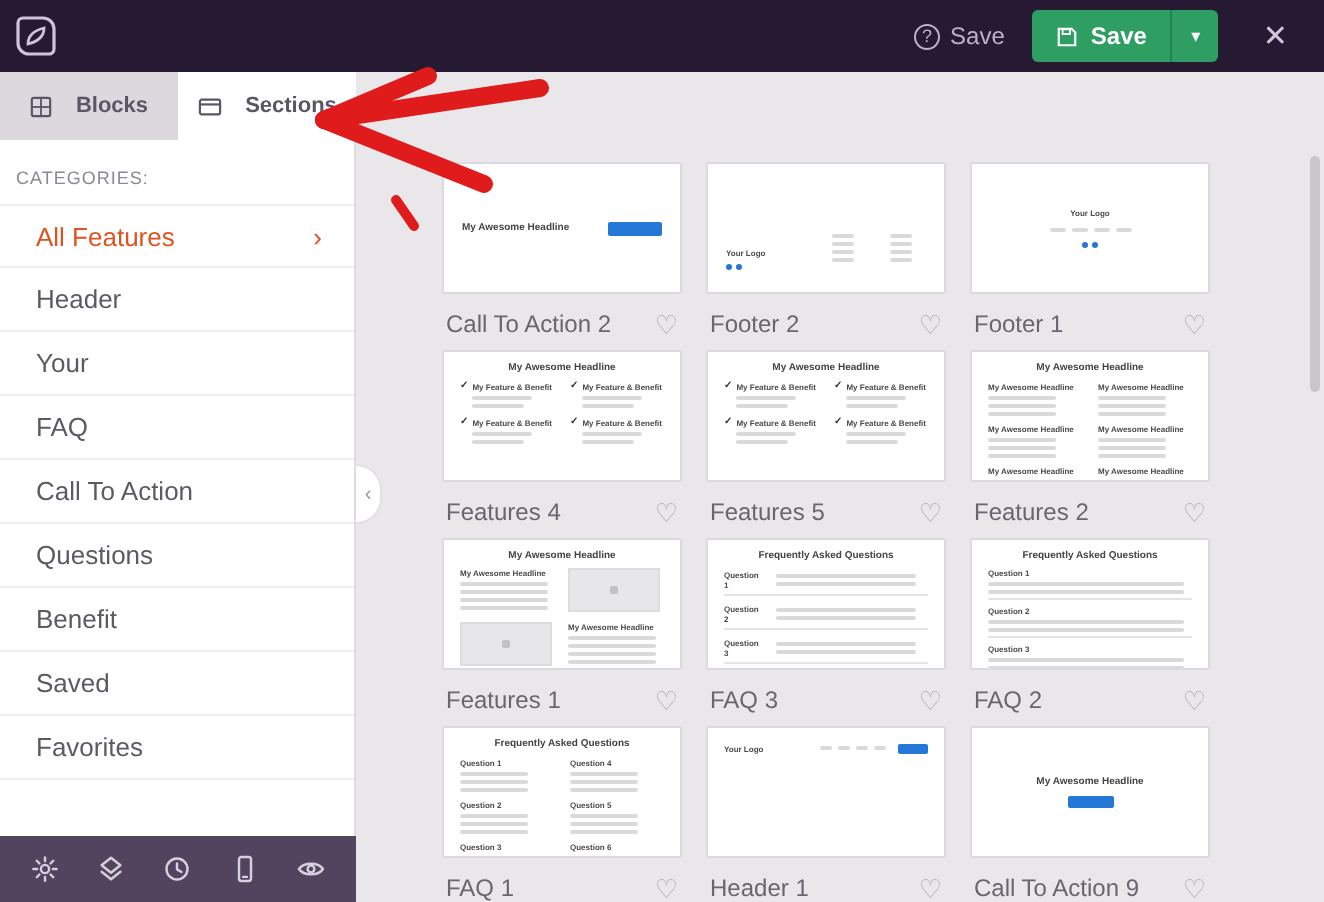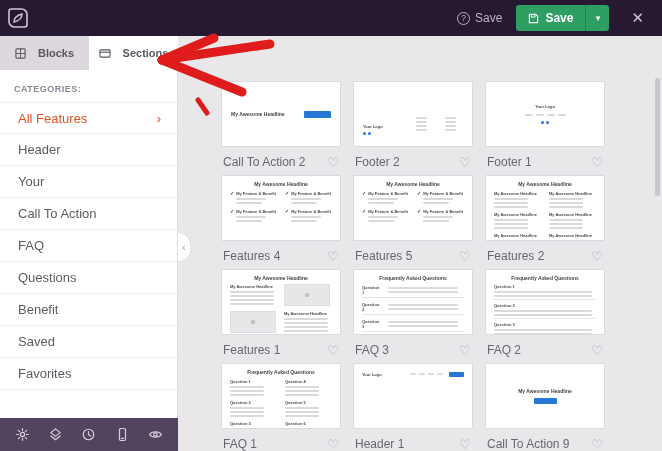--- a/index.html
+++ b/index.html
@@ -25,21 +25,21 @@
   .close-x { color:#cfc8d6; font-size:15px; padding:0 8px; cursor:pointer; }
 
   
   .tabs { position:absolute; left:0; top:36px; width:178px; height:34px; display:flex; z-index:20; }
   .tab { flex:1; display:flex; align-items:center; justify-content:center; gap:12px;
          font-size:11px; font-weight:700; color:#5b5663; cursor:pointer; }
   .tab.inactive { background:#dcd8dd; }
   .tab.active { background:#ffffff; }
   .side-panel { position:absolute; left:0; top:70px; width:178px; height:348px; background:#fff;
                 border-right:1px solid #dedbe1; z-index:10; }
-  .cat-label { font-size:9px; letter-spacing:.5px; color:#8c8894; padding:14px 18px 8px 14px; font-weight:700; }
+  .cat-label { font-size:9px; letter-spacing:.5px; color:#8c8894; padding:14px 18px 8px 8px; font-weight:400; }
   .cat-item { height:32px; display:flex; align-items:center; justify-content:space-between;
               padding:0 16px 0 18px; font-size:13px; color:#5c5b63; border-bottom:1px solid #efedf0;
               cursor:pointer; }
   .cat-item.first { color:#e05321; font-weight:400; border-top:1px solid #efedf0; }
   .cat-item .chev { color:#e05321; font-size:13px; }
   .collapse-handle { position:absolute; left:178px; top:232px; width:13px; height:30px; background:#fff;
                      border:1px solid #e3e0e5; border-left:none; border-radius:0 15px 15px 0;
                      display:flex; align-items:center; justify-content:center; color:#9b97a2;
                      font-size:10px; cursor:pointer; z-index:15; }
 
@@ -138,24 +138,24 @@
         <span>All Features</span>
         <span class="chev">›</span>
       </div>
       <div class="cat-item">
         <span>Header</span>
       </div>
       <div class="cat-item">
         <span>Your</span>
       </div>
       <div class="cat-item">
+        <span>FAQ</span>
+      </div>
+      <div class="cat-item">
         <span>Call To Action</span>
-      </div>
-      <div class="cat-item">
-        <span>FAQ</span>
       </div>
       <div class="cat-item">
         <span>Questions</span>
       </div>
       <div class="cat-item">
         <span>Benefit</span>
       </div>
       <div class="cat-item">
         <span>Saved</span>
       </div>

